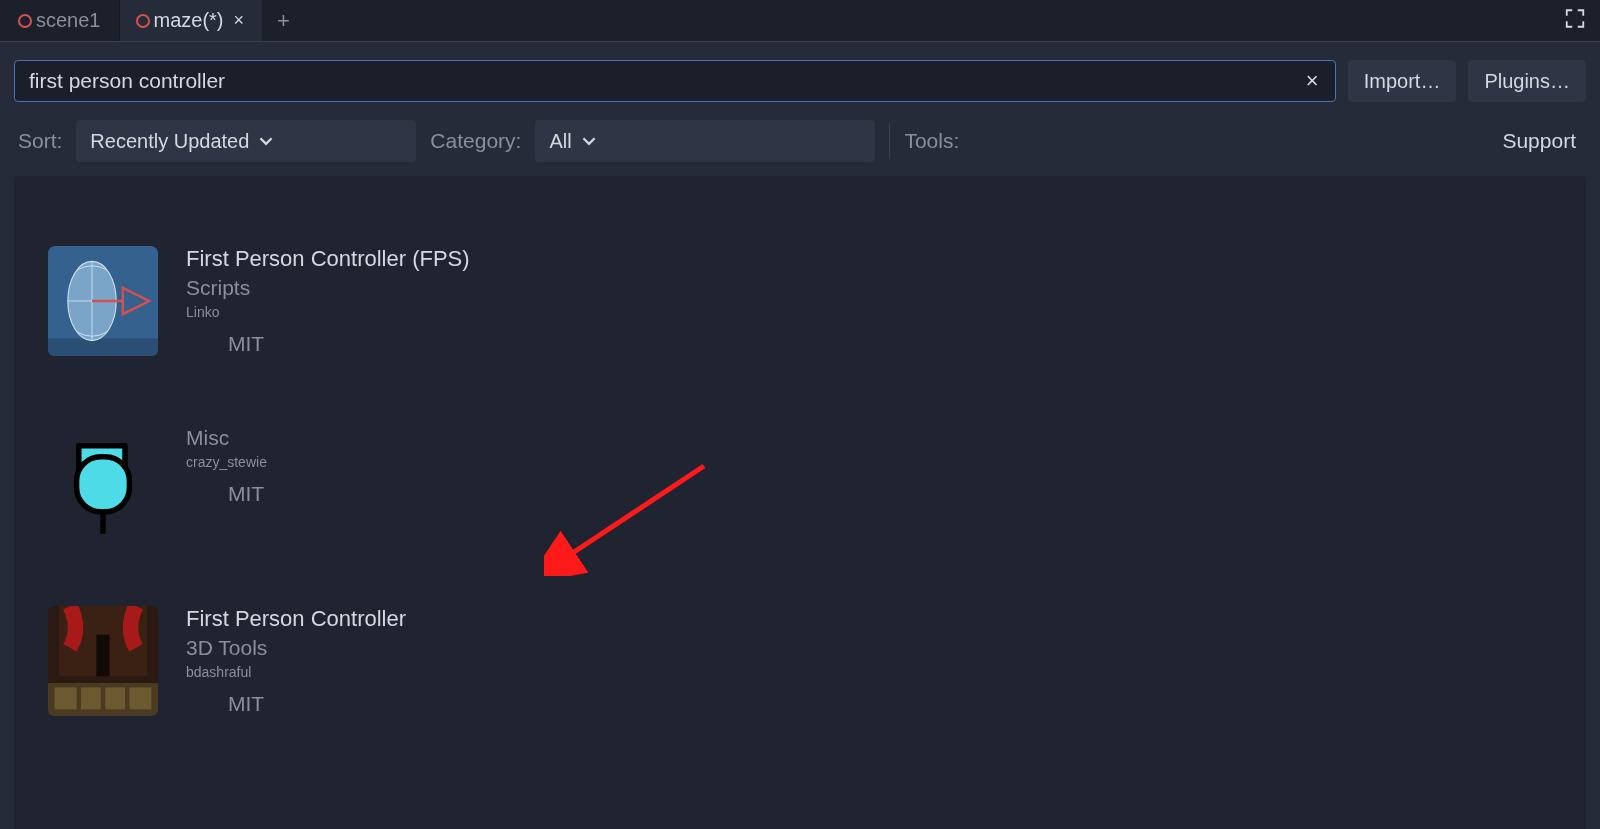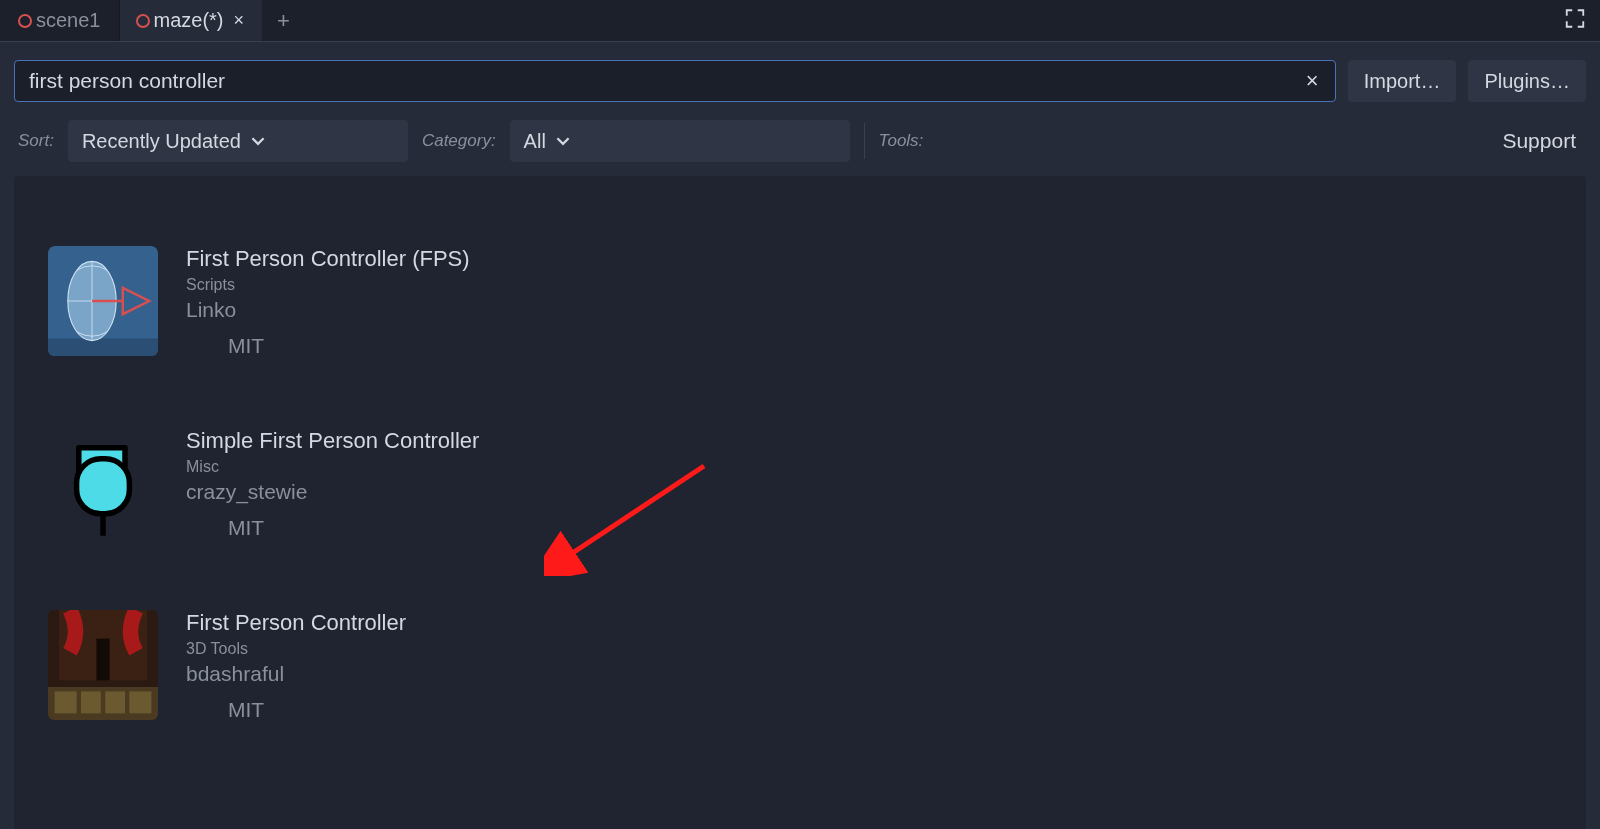--- a/index.html
+++ b/index.html
@@ -88,21 +88,21 @@
     padding: 8px 16px;
     height: 42px;
     cursor: pointer;
   }
 
   
   .filterrow {
     display: flex; align-items: center; gap: 14px;
     padding: 10px 18px 14px 18px;
   }
-  .label { color: var(--text-dim); font-size: 17px; font-style: italic; }
+  .label { color: var(--text-dim); font-size: 21px; }
   .select {
     display: flex; align-items: center; justify-content: flex-start;
     background: var(--bg-button);
     border-radius: 4px;
     height: 42px;
     padding: 0 14px;
     color: var(--text-main);
     font-size: 20px;
     cursor: pointer;
   }
@@ -132,22 +132,22 @@
   .thumb {
     width: 110px; height: 110px;
     border-radius: 6px;
     flex-shrink: 0;
     display: flex; align-items: center; justify-content: center;
     overflow: hidden;
   }
   .thumb svg { width: 100%; height: 100%; }
   .meta { display: flex; flex-direction: column; gap: 4px; }
   .title { color: var(--text-main); font-size: 22px; }
-  .category { color: var(--text-dim); font-size: 16px; }
-  .author { color: var(--text-dim); font-size: 21px; }
+  .category { color: var(--text-dim); font-size: 21px; }
+  .author { color: var(--text-dim); font-size: 14px; }
   .license { color: var(--text-dim); font-size: 21px; margin-top: 8px; padding-left: 6px; margin-left: 36px;}
 
   
   .arrow-annot {
     position: absolute;
     left: 530px;
     top: 280px;
     pointer-events: none;
   }
   .arrow-annot svg { width: 170px; height: 120px; }
@@ -236,21 +236,20 @@
     <div class="thumb" style="background:transparent">
       <svg viewBox="0 0 100 100">
         <g stroke="#000" stroke-width="5" fill="#4edbe8" stroke-linejoin="round">
           <path d="M28 18 L70 18 L70 40 L28 40 Z"></path>
           <rect x="26" y="28" width="48" height="50" rx="22"></rect>
           <line x1="50" y1="78" x2="50" y2="98"></line>
         </g>
       </svg>
     </div>
     <div class="meta">
-      <span class="title">Simple First Person Controller</span>
       <span class="category">Misc</span>
       <span class="author">crazy_stewie</span>
       <span class="license">MIT</span>
     </div>
   </div>
 
   <div class="result" style="margin-bottom:20px">
     <div class="thumb">
       <svg viewBox="0 0 100 100">
         <rect width="100" height="100" fill="#2a1a12"></rect>

